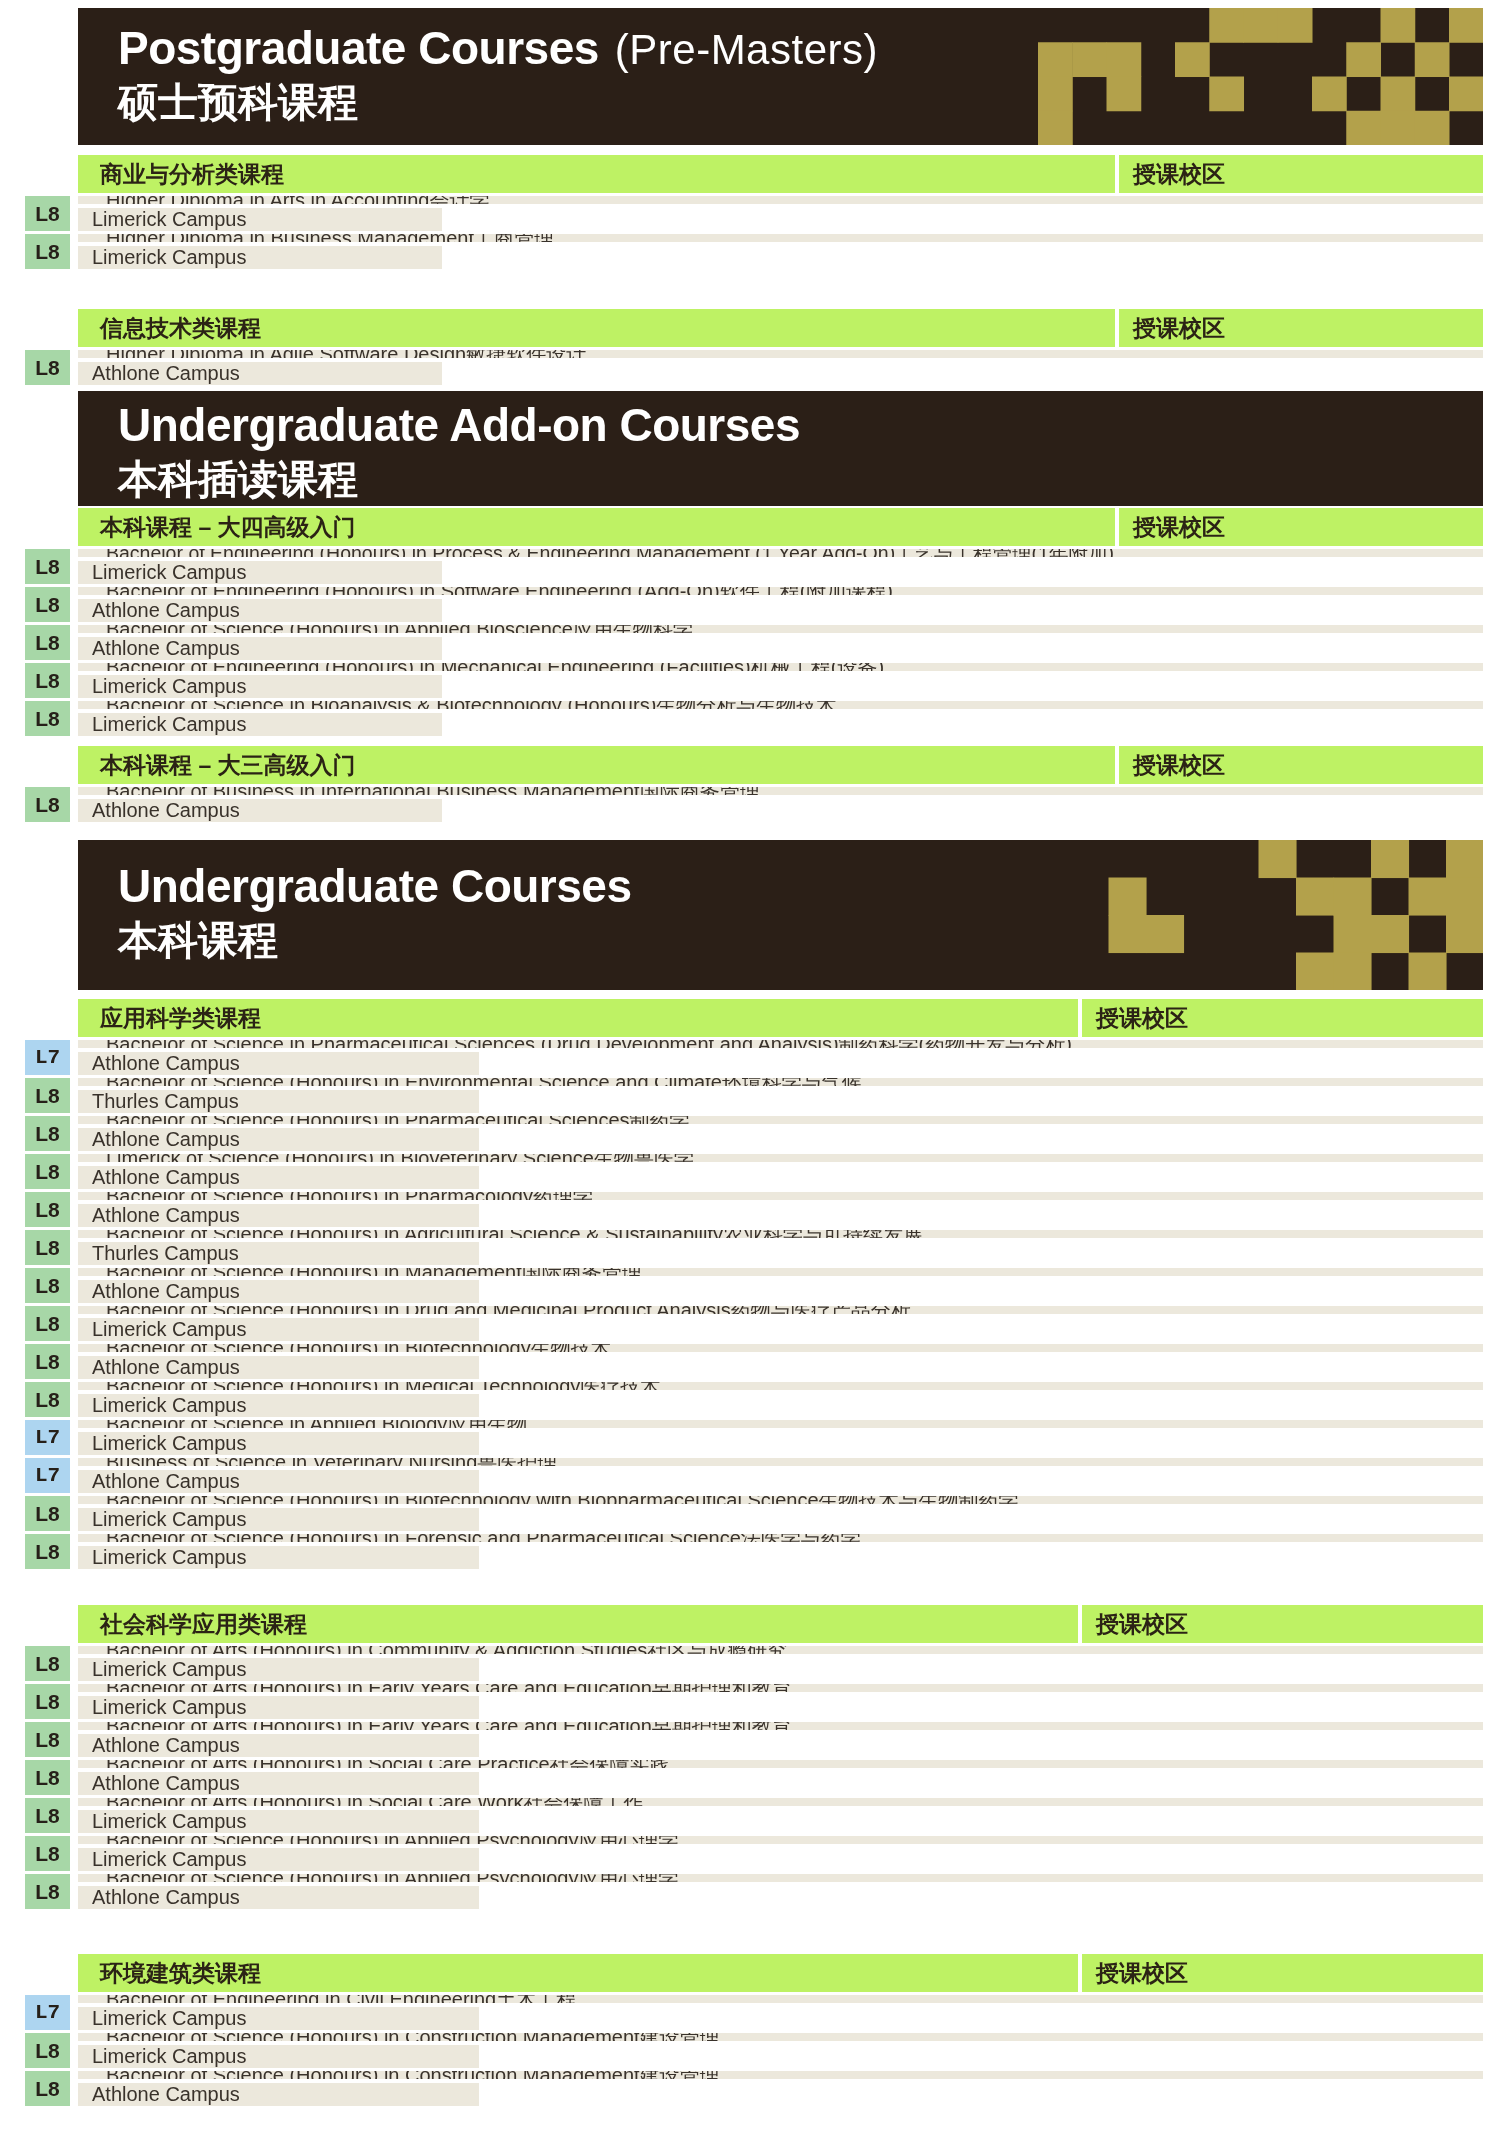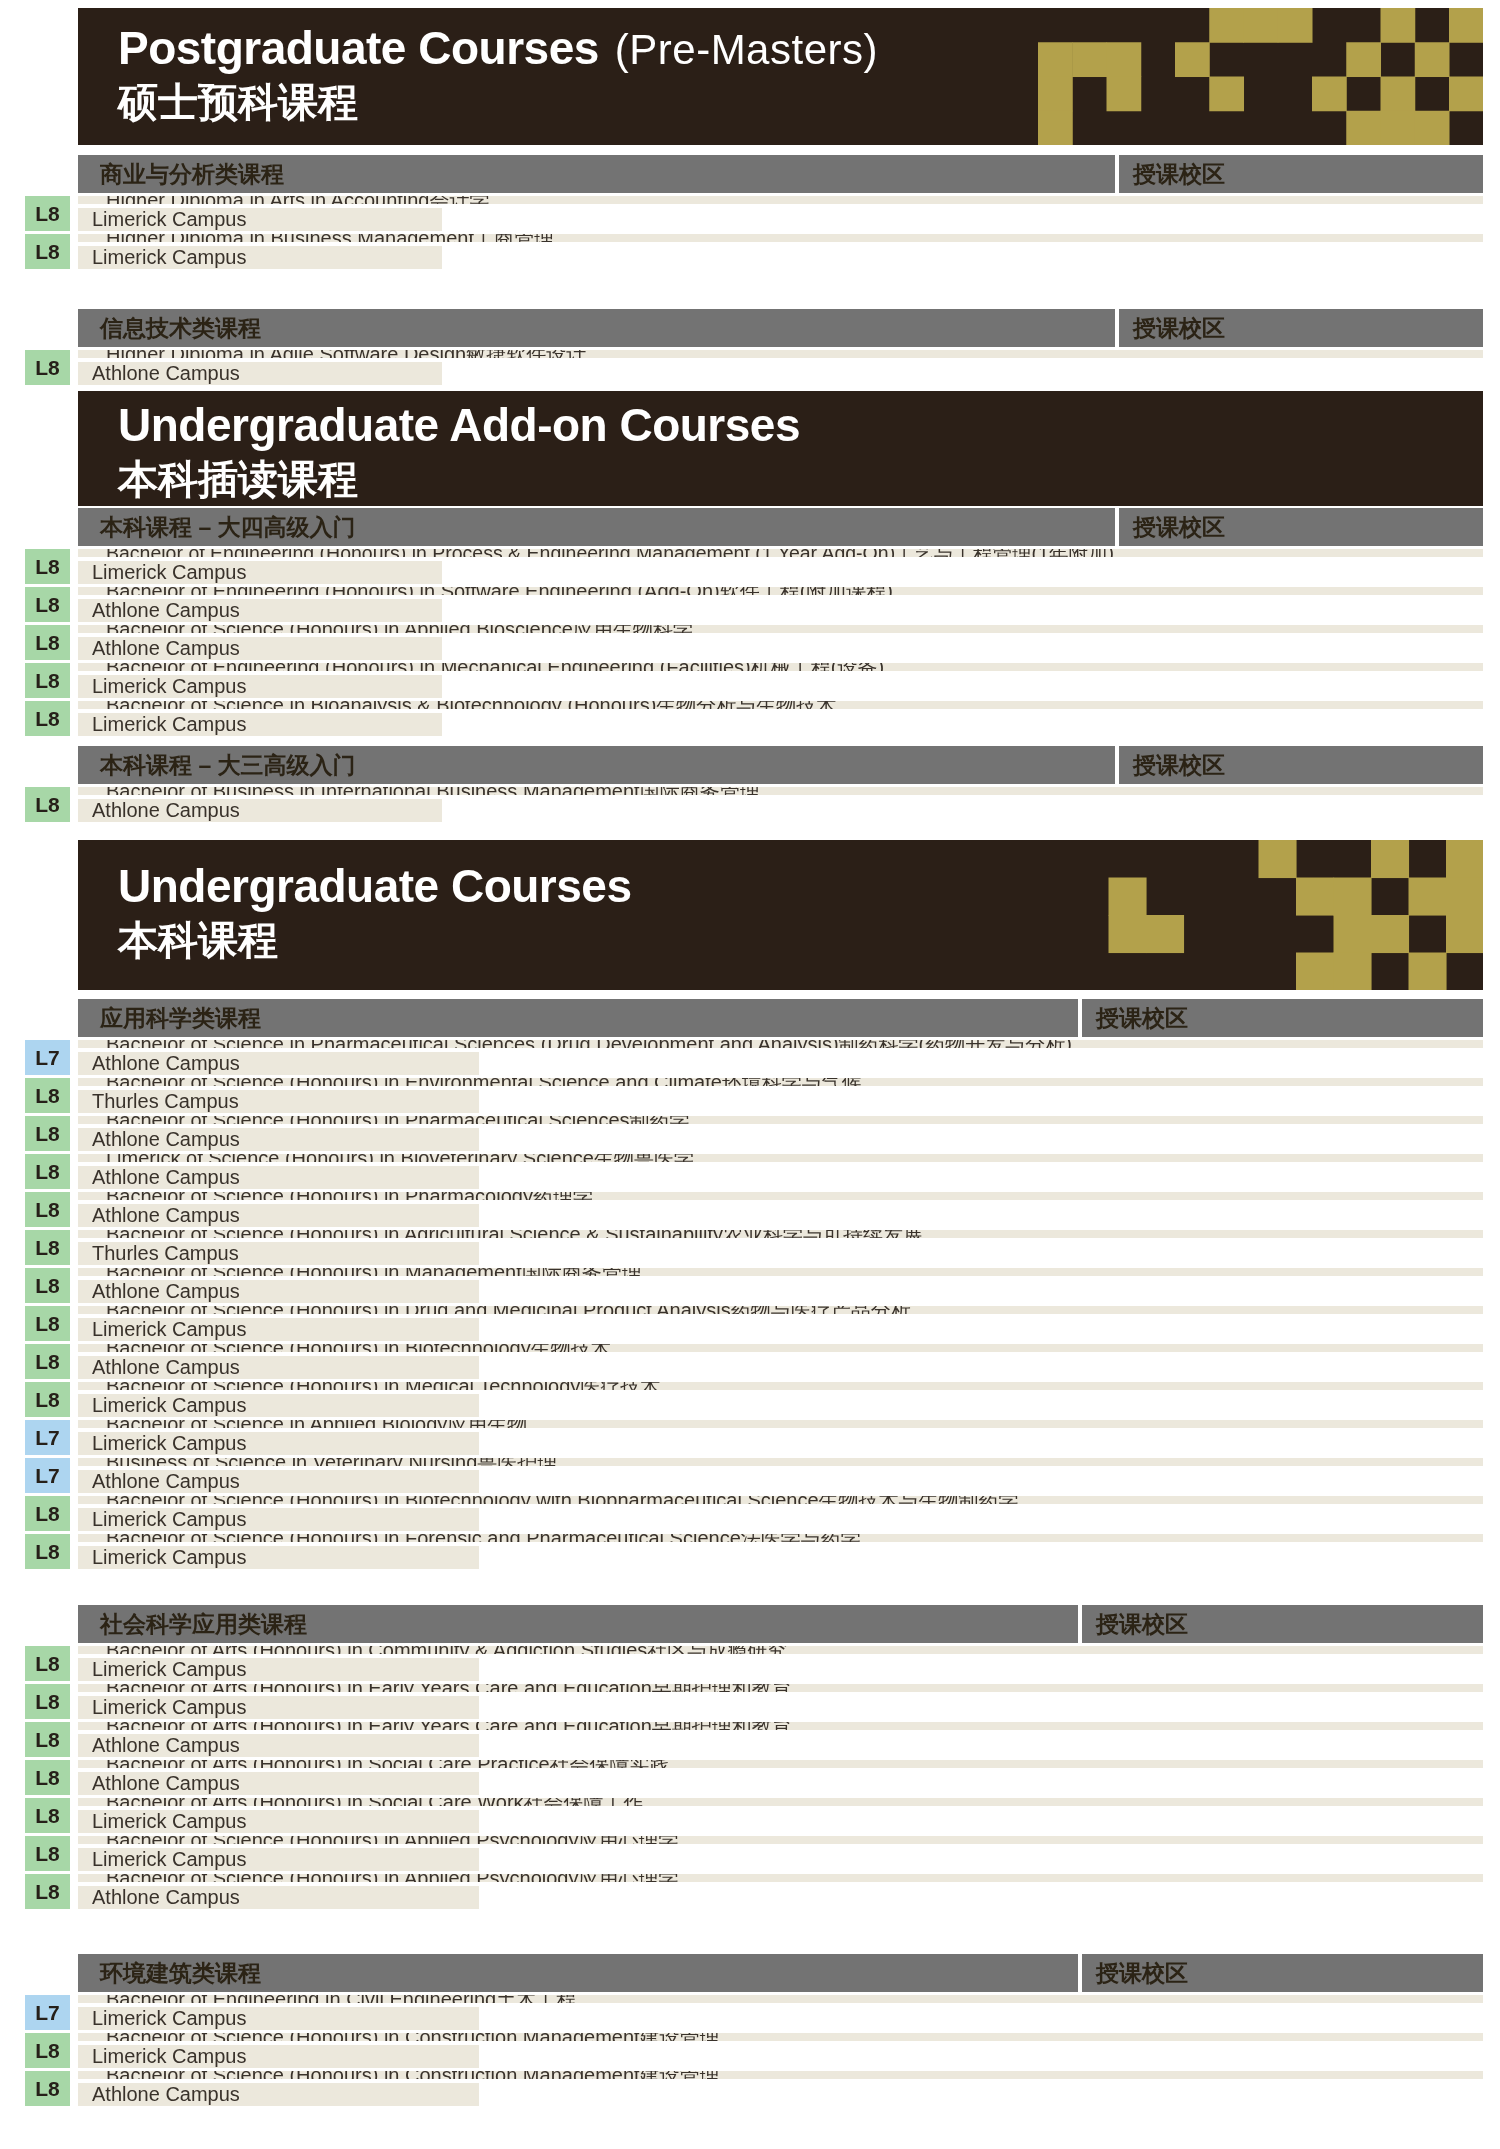--- a/index.html
+++ b/index.html
@@ -31,21 +31,21 @@
   #sec-5{margin-top:10px;border-radius:16px;}
   #sec-6{margin-top:18px;height:150px;padding-top:22px;}
   #sec-7{margin-top:9px;}
   #sec-8{margin-top:36px;}
   #sec-9{margin-top:45px;}
 
   
   .ctable{margin-left:78px;width:1405px;}
   .thead{display:flex;gap:4px;height:38px;margin-bottom:3px;}
   .hcourse,.hcampus{
-    background:#737373;color:#2B2315;font-weight:700;font-size:23px;
+    background:#bef264;color:#2B2315;font-weight:700;font-size:23px;
     display:flex;align-items:center;box-sizing:border-box;
   }
   .hcourse{flex:1;padding-left:22px;}
   .hcampus{width:364px;padding-left:14px;}
   .ctable.narrow .hcampus{width:401px;}
 
   .row{display:flex;gap:4px;height:35px;margin-bottom:3px;position:relative;flex-direction:column;}
   .course,.campus{
     background:#ECE8DC;color:#39322B;font-size:20px;
     display:flex;align-items:center;box-sizing:border-box;
@@ -54,21 +54,21 @@
   .course{flex:1;padding-left:28px;padding-right:4px;}
   .campus{width:364px;padding-left:14px;}
   .ctable.narrow .campus{width:401px;}
 
   .badge{
     position:absolute;left:-53px;top:0;width:45px;height:35px;
     display:flex;align-items:center;justify-content:center;
     font-weight:700;font-size:21px;color:#262019;
   }
   .badge.L8{background:#A7D7A7;}
-  .badge.L7{background:#ADD5F0;}
+  .badge.L7{background:#ADD5F0;font-family:Liberation Mono, monospace;}
 </style>
 </head>
 <body>
 
 <div id="doc">
     <section class="banner" id="sec-0">
     <div class="ttl">
       <span class="en">Postgraduate Courses</span><span class="note">(Pre-Masters)</span>
     </div>
     <div class="zh">硕士预科课程</div>

